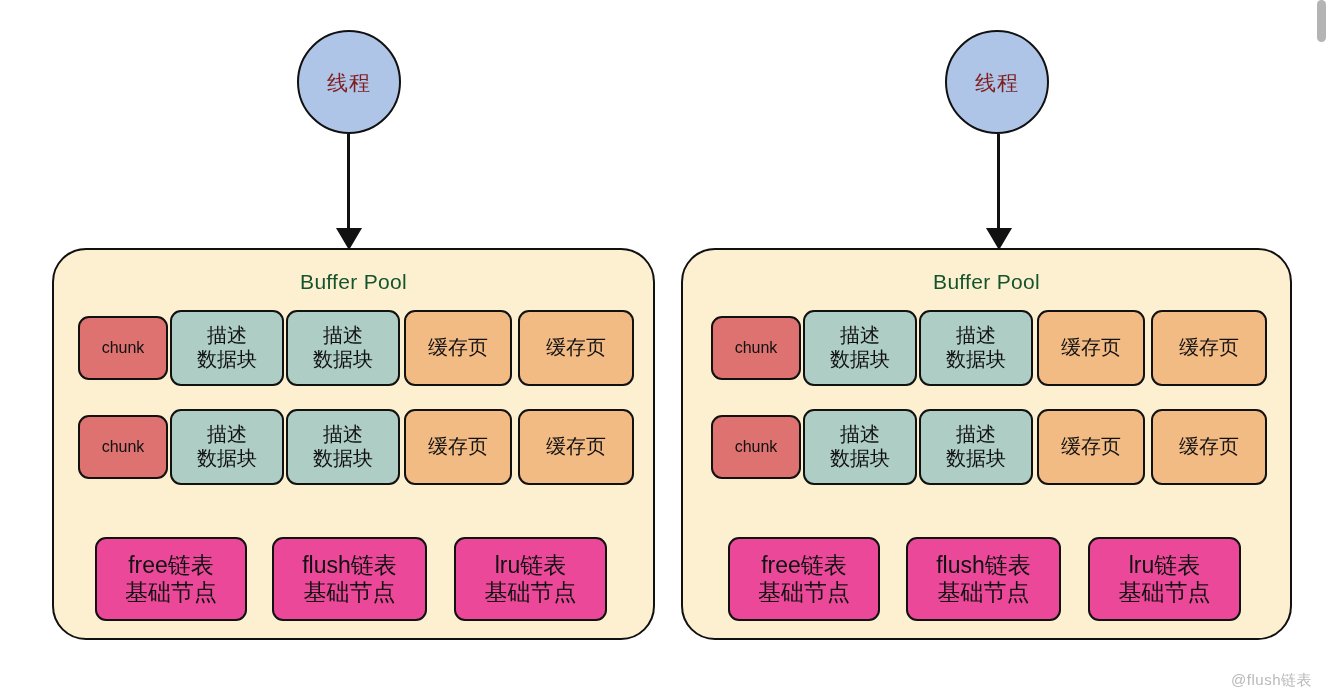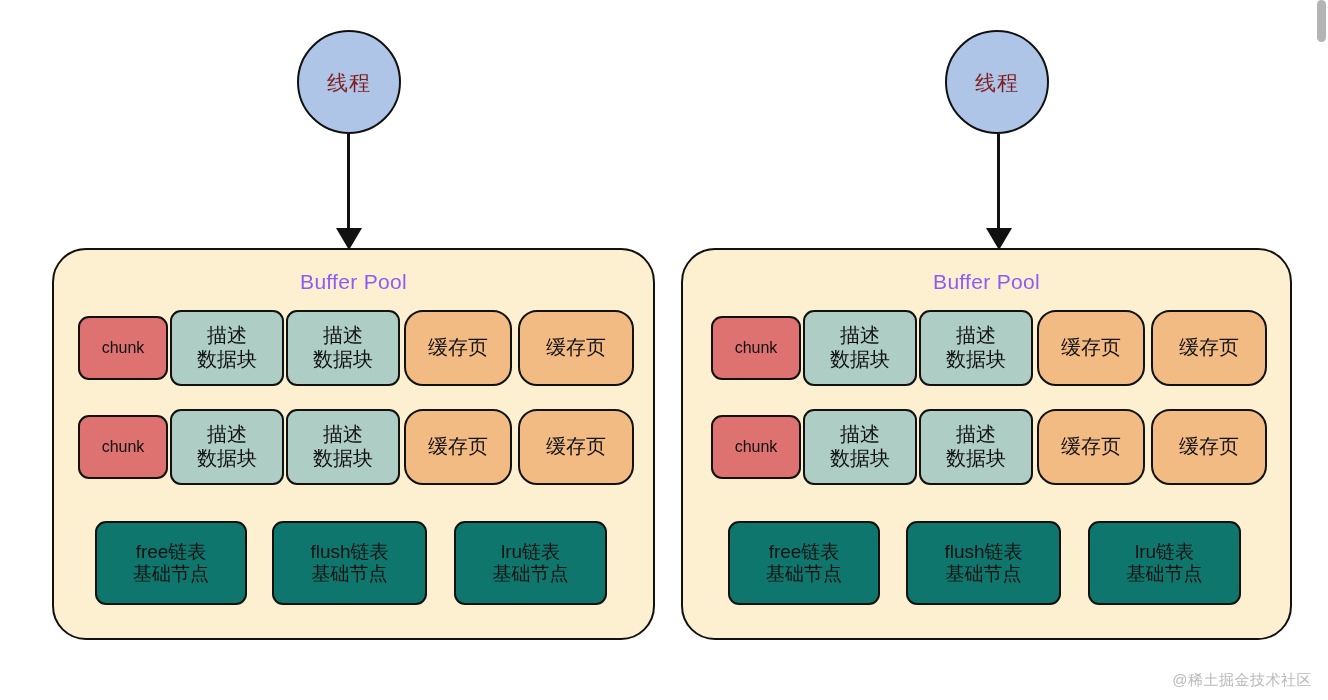--- a/index.html
+++ b/index.html
@@ -71,21 +71,21 @@
     border-radius: 34px;
     box-sizing: border-box;
   }
   .pool-title {
     position: absolute;
     top: 20px;
     left: 0;
     right: 0;
     text-align: center;
     font-size: 21px;
-    color: #8b5cf6;
+    color: #14532d;
     letter-spacing: 0.3px;
   }
 
   
   .node {
     position: absolute;
     border: 2.5px solid #111111;
     border-radius: 11px;
     box-sizing: border-box;
     display: flex;
@@ -93,22 +93,22 @@
     align-items: center;
     justify-content: center;
     color: #111111;
     text-align: center;
     line-height: 1.18;
   }
   .node .ln { display: block; white-space: nowrap; }
 
   .node.chunk   { background: #dd7270; font-size: 16px; }
   .node.desc    { background: #aecdc5; font-size: 20px; }
-  .node.page    { background: #f3bb84; font-size: 20px; border-radius: 19px; }
-  .node.list    { background: #0f766e; font-size: 19px; }
+  .node.page    { background: #f3bb84; font-size: 20px; }
+  .node.list    { background: #ec4899; font-size: 23px; margin-top: 16px; }
 
   
   .watermark {
     position: absolute;
     right: 16px;
     bottom: 10px;
     font-size: 15px;
     color: #b9b9b9;
     letter-spacing: 0.5px;
     white-space: nowrap;
@@ -245,17 +245,17 @@
     <div class="node list" style="left: 906px; top: 521px; width: 155px; height: 84px;">
       <span class="ln">flush链表</span>
       <span class="ln">基础节点</span>
     </div>
     <div class="node list" style="left: 1088px; top: 521px; width: 153px; height: 84px;">
       <span class="ln">lru链表</span>
       <span class="ln">基础节点</span>
     </div>
   </div>
 
-<div class="watermark">@稀土掘金技术社区</div>
+<div class="watermark">@flush链表</div>
 
 <div class="scrollbar-track">
   <div class="scrollbar-thumb"></div>
 </div>
 
 </body></html>

